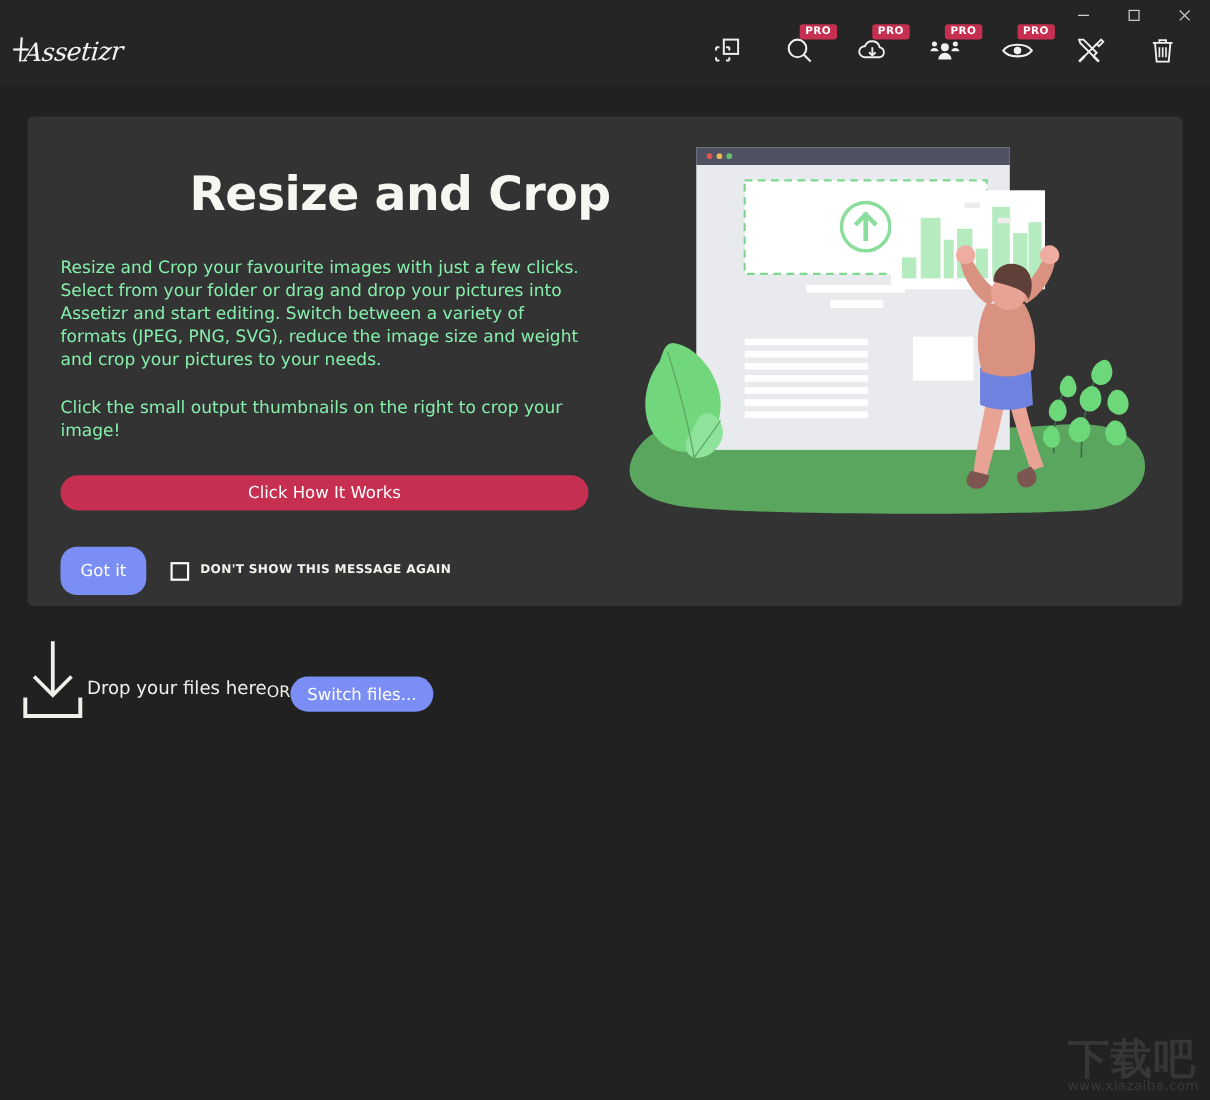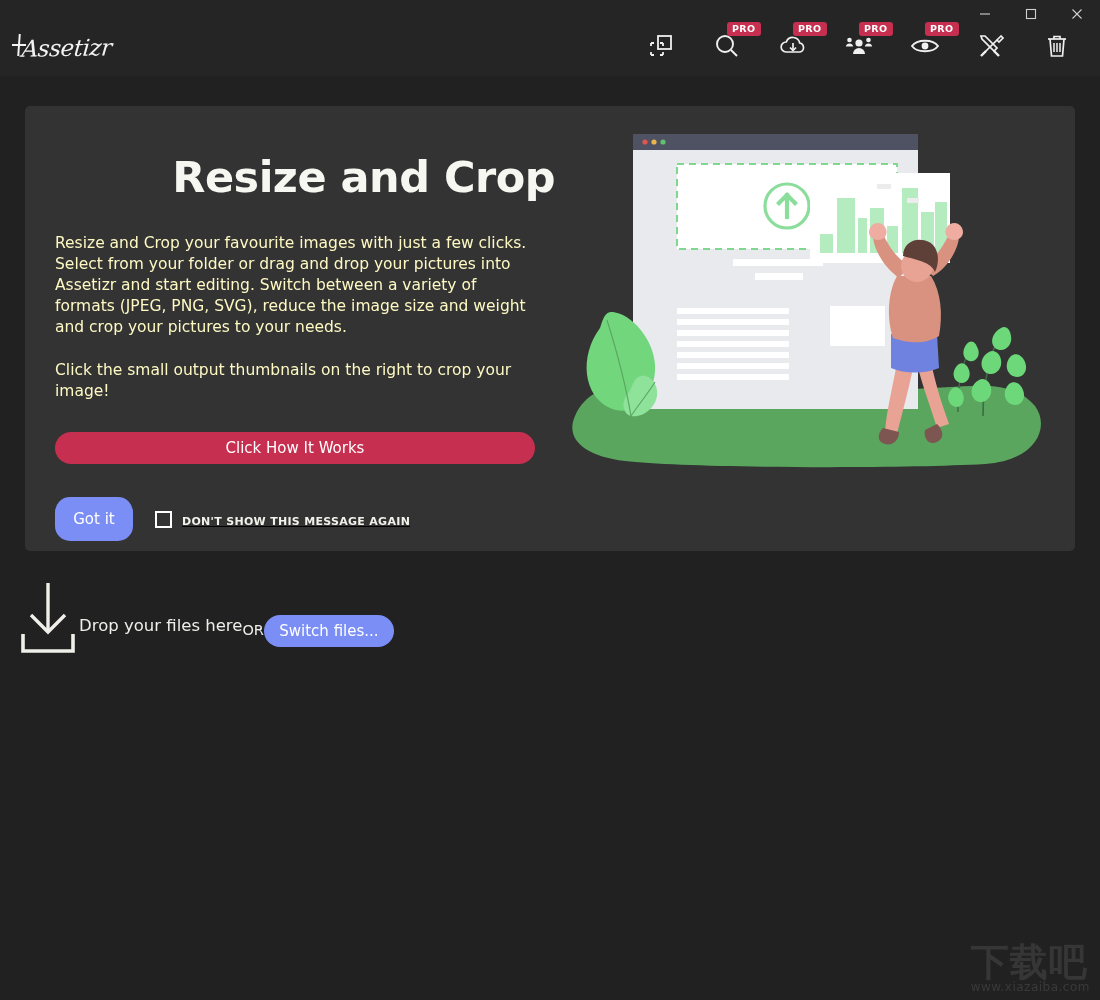--- a/index.html
+++ b/index.html
@@ -102,21 +102,21 @@
     font-weight: bold;
     color: #f7f7f2;
     letter-spacing: -0.5px;
     line-height: 1;
     text-align: right;
   }
   .card-para {
     margin-top: 34px;
     font-size: 15.5px;
     line-height: 21px;
-    color: #fef9c3;
+    color: #86efac;
     max-width: 474px;
   }
   .card-para.second { margin-top: 22px; }
   .watch-btn {
     display: block;
     margin-top: 30px;
     width: 480px; height: 32px;
     background: #c62f50;
     border: none; border-radius: 16px;
     color: #ffffff;
@@ -132,21 +132,21 @@
     width: 78px; height: 44px;
     background: #7b8ef5;
     border: none; border-radius: 15px;
     color: #ffffff;
     font-size: 15px;
     font-family: "DejaVu Sans", "Liberation Sans", sans-serif;
     cursor: pointer;
   }
   .cb-wrap {
     margin-left: 22px;
-    display: flex; align-items: flex-end; cursor: pointer; text-decoration: underline;
+    display: flex; align-items: flex-start; cursor: pointer;
   }
   .cb-box {
     width: 17px; height: 17px;
     border: 2px solid #ffffff;
     background: transparent;
   }
   .cb-label {
     margin-left: 10px;
     font-size: 11px;
     font-weight: bold;

